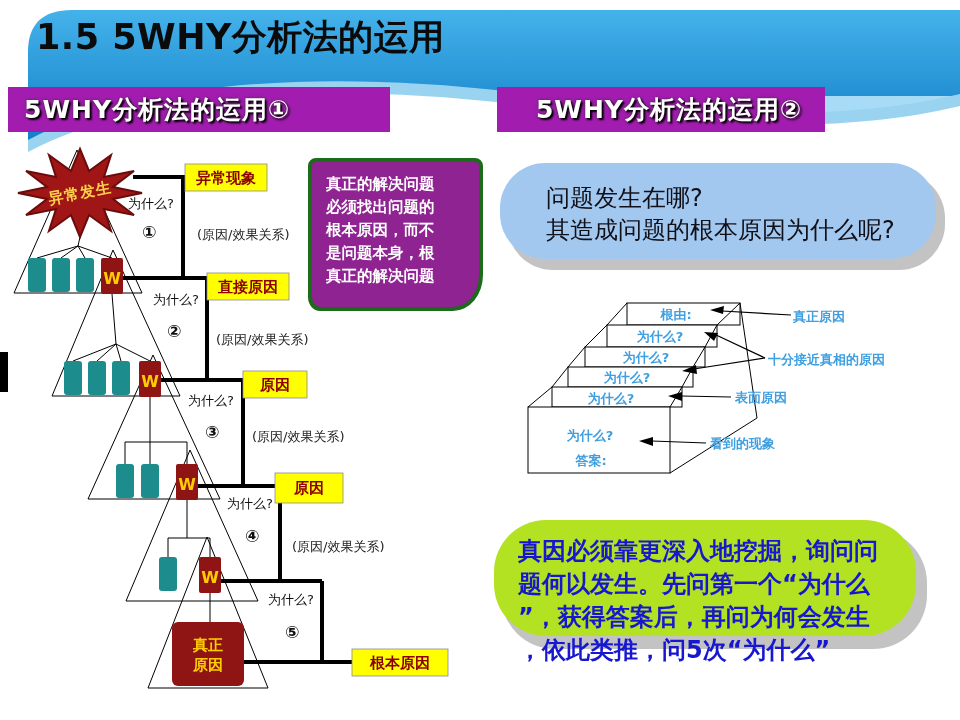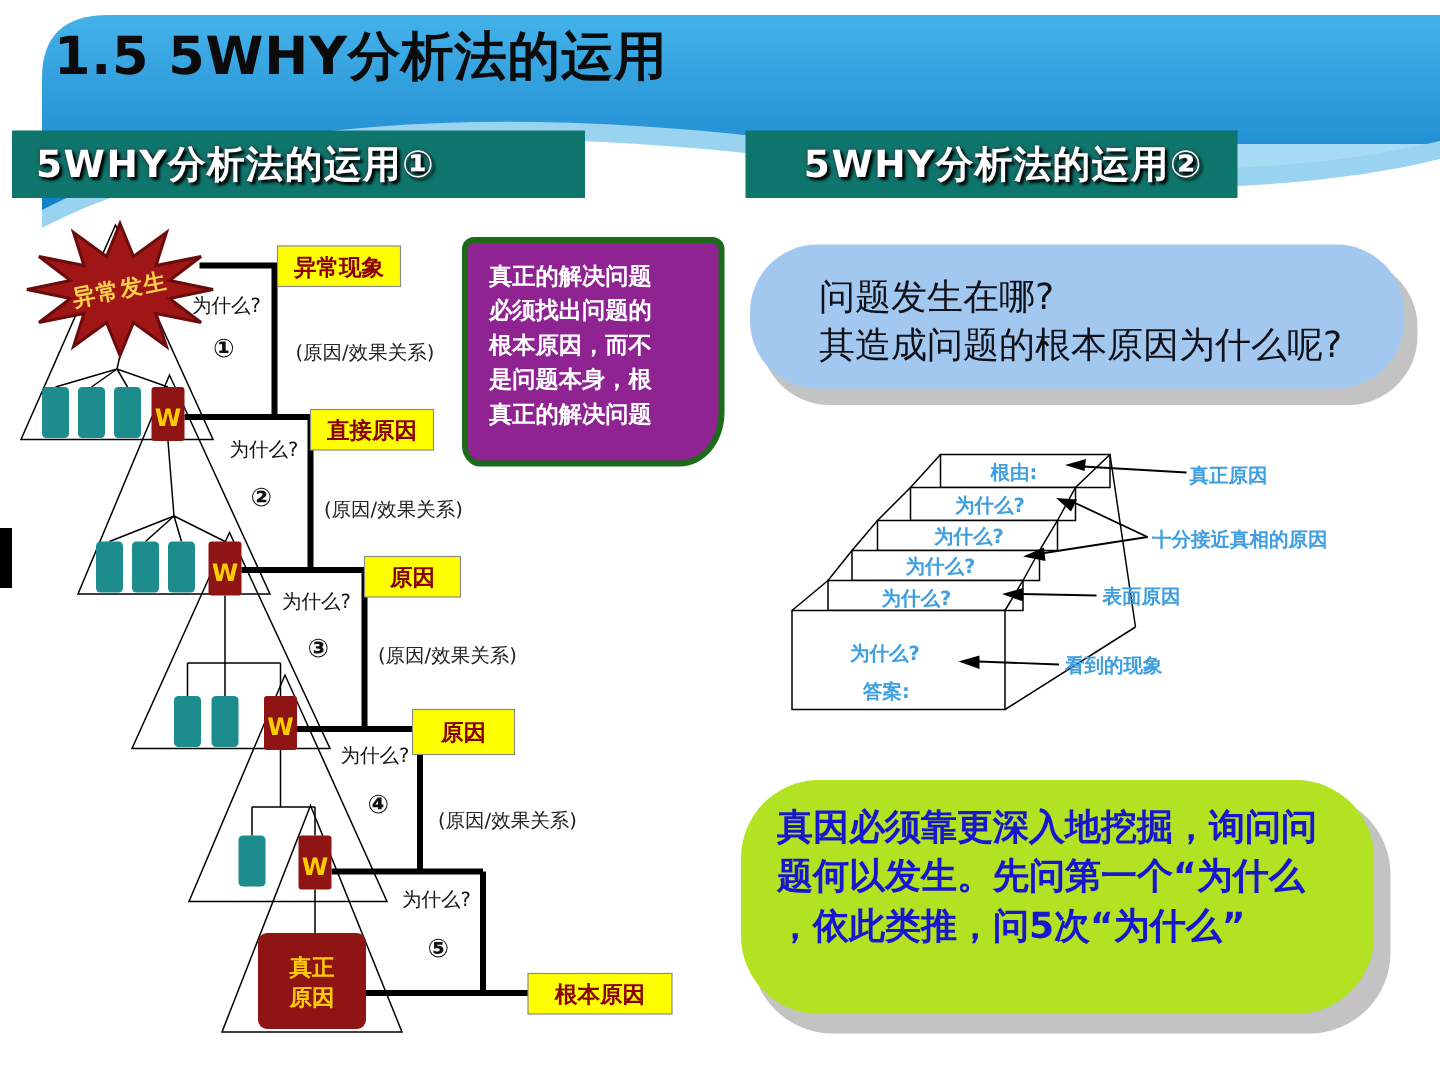--- a/index.html
+++ b/index.html
@@ -2,36 +2,36 @@
 <html><head>
 <meta charset="utf-8">
 <style>
   html,body{margin:0;padding:0;}
   body{width:960px;height:720px;overflow:hidden;background:#fff;
        font-family:"DejaVu Sans","Liberation Sans",sans-serif;}
   .slide{position:relative;width:960px;height:720px;background:#fff;}
   .banner{position:absolute;left:0;top:0;z-index:0;}
   .page-title{position:absolute;left:36px;top:14px;z-index:2;font-size:35px;
       font-weight:600;color:#0b0b0b;letter-spacing:0.5px;}
-  .section-box{position:absolute;top:87px;height:45px;background:#0f766e;z-index:3;
+  .section-box{position:absolute;top:87px;height:45px;background:#a21caf;z-index:3;
       display:flex;align-items:center;padding-left:16px;box-sizing:border-box;}
   .section-box span{color:#fff;font-weight:bold;font-size:25px;letter-spacing:1px;
       text-shadow:2px 2px 2px #000,0 0 3px #333;}
   .sec1{left:8px;width:382px;}
   .sec2{left:497px;width:328px;justify-content:center;}
   .left-diagram{position:absolute;left:0;top:140px;z-index:1;}
   .stack-diagram{position:absolute;left:500px;top:288px;z-index:1;}
   .purple-note{position:absolute;left:308px;top:158px;width:175px;height:153px;z-index:2;
       background:#8E2391;border:4px solid #1B6B1B;box-sizing:border-box;
       border-radius:8px 8px 30px 12px / 8px 8px 36px 14px;
       padding:11px 0 12px 14px;color:#fff;font-weight:bold;font-size:15.5px;line-height:23px;}
   .blue-note{position:absolute;left:500px;top:163px;width:436px;height:96px;z-index:2;
       background:#A3C8F0;border-radius:45px;box-shadow:8px 10px 0 1px #c3c3c3;
       padding:19px 0 0 46px;box-sizing:border-box;color:#101018;font-size:24px;line-height:32px;}
-  .green-note{position:absolute;left:494px;top:520px;width:422px;height:156px;z-index:2;
+  .green-note{position:absolute;left:494px;top:520px;width:422px;height:116px;z-index:2;
       background:#B2E222;border-radius:52px;box-shadow:9px 11px 0 2px #c3c3c3;
       padding:15px 14px 0 24px;box-sizing:border-box;color:#1717CF;font-weight:bold;
       font-size:24px;line-height:33px;}
   .left-tab{position:absolute;left:0;top:352px;width:8px;height:40px;background:#000;z-index:2;}
   svg text{font-family:"DejaVu Sans","Liberation Sans",sans-serif;}
   .lbl{font-size:15px;font-weight:bold;fill:#8B0000;}
   .why{font-size:13px;fill:#111;}
   .num{font-size:17px;font-weight:bold;fill:#111;}
   .rel{font-size:13px;fill:#222;}
   .wtx{font-size:16px;font-weight:bold;fill:#FFCC00;}
@@ -205,16 +205,17 @@
       <text x="793" y="321" class="stx">真正原因</text>
       <text x="768" y="364" class="stx">十分接近真相的原因</text>
       <text x="735" y="402" class="stx">表面原因</text>
       <text x="710" y="448" class="stx">看到的现象</text>
     </g>
   </svg>
 
   <div class="green-note">
     <div>真因必须靠更深入地挖掘，询问问</div>
     <div>题何以发生。先问第一个“为什么</div>
+    <div>”，获得答案后，再问为何会发生</div>
     <div>，依此类推，问5次“为什么”</div>
   </div>
 
 </div>
 
 </body></html>

